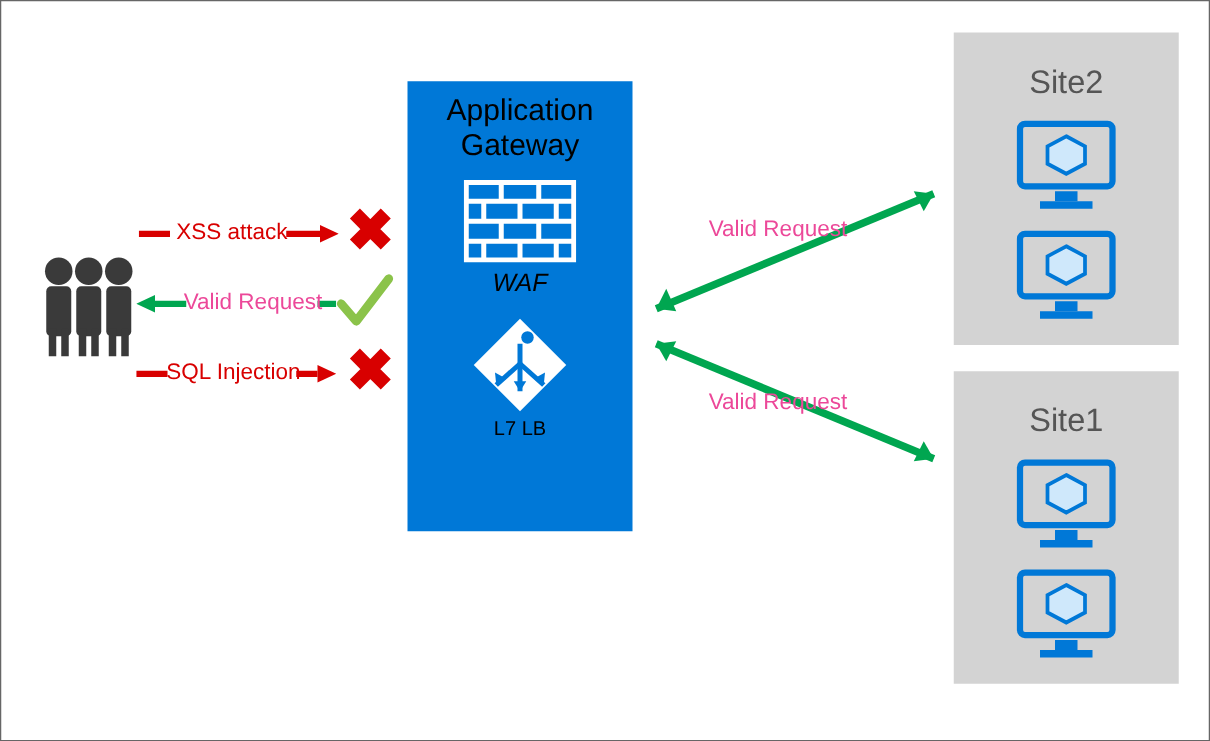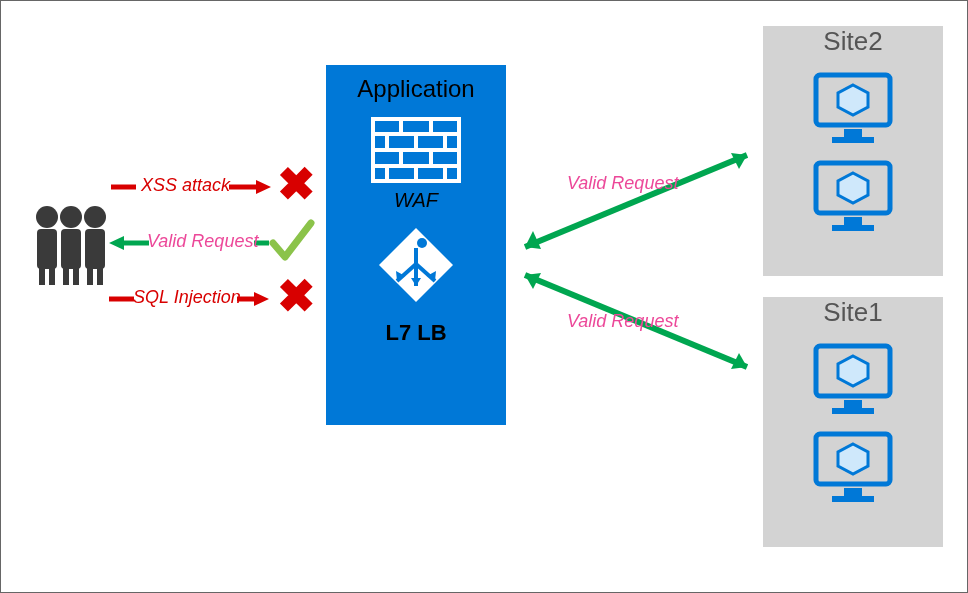--- a/index.html
+++ b/index.html
@@ -14,38 +14,38 @@
   .abs { position: absolute; }
 
   
   .gateway {
     left: 325px; top: 64px; width: 180px; height: 360px;
     background: #0078d7; color: #000000; text-align: center;
     padding-top: 10px;
   }
   .gateway .title { font-size: 24px; line-height: 1.15; font-weight: 400; }
   .gateway .waf-label { font-size: 20px; margin-top: 6px; font-style: italic; }
-  .gateway .l7-label { font-size: 22px; margin-top: 16px; font-weight: bold; }
+  .gateway .l7-label { font-size: 16px; margin-top: 4px; }
   .gateway .firewall-icon { margin: 14px auto 0; width: 90px; }
   .gateway .lb-icon { margin: 14px auto 0; width: 78px; }
 
   
   .site {
     width: 180px; height: 250px;
     background: #d3d3d3;
     text-align: center;
-    padding-top: 0;
+    padding-top: 24px;
   }
   .site .site-title { font-size: 26px; color: #555; font-weight: 400; }
   .site2 { left: 762px; top: 25px; }
   .site1 { left: 762px; top: 296px; }
   .monitor { margin: 14px auto 0; width: 82px; }
 
   
-  .req-label { font-size: 18px; font-style: italic; }
+  .req-label { font-size: 18px; }
   .red  { color: #d80000; }
   .green{ color: #ec4899; }
 
   
   .xmark { font-size: 46px; color: #d80000; font-weight: 800; line-height: 1; }
   .checkmark-svg { width: 46px; height: 46px; }
 
   
   .people { left: 28px; top: 200px; }
 
@@ -106,20 +106,21 @@
       <line x1="128" y1="8" x2="145" y2="8" stroke="#d80000" stroke-width="5"></line>
       <polygon points="145,1 160,8 145,15" fill="#d80000"></polygon>
     </svg>
   </div>
   <span class="abs req-label red" style="left:132px; top:286px;text-align:right;">SQL Injection</span>
   <span class="abs xmark" style="left:276px; top:272px;">✖</span>
 
   <div class="abs gateway">
     <div class="title">
       <span>Application</span><br>
+      <span>Gateway</span>
     </div>
 
     <div class="firewall-icon">
       <svg width="90" height="66" viewBox="0 0 90 66">
         <g fill="none" stroke="#fff" stroke-width="4">
           <rect x="2" y="2" width="86" height="62"></rect>
           <line x1="2" y1="17" x2="88" y2="17"></line>
           <line x1="2" y1="33" x2="88" y2="33"></line>
           <line x1="2" y1="49" x2="88" y2="49"></line>
 

